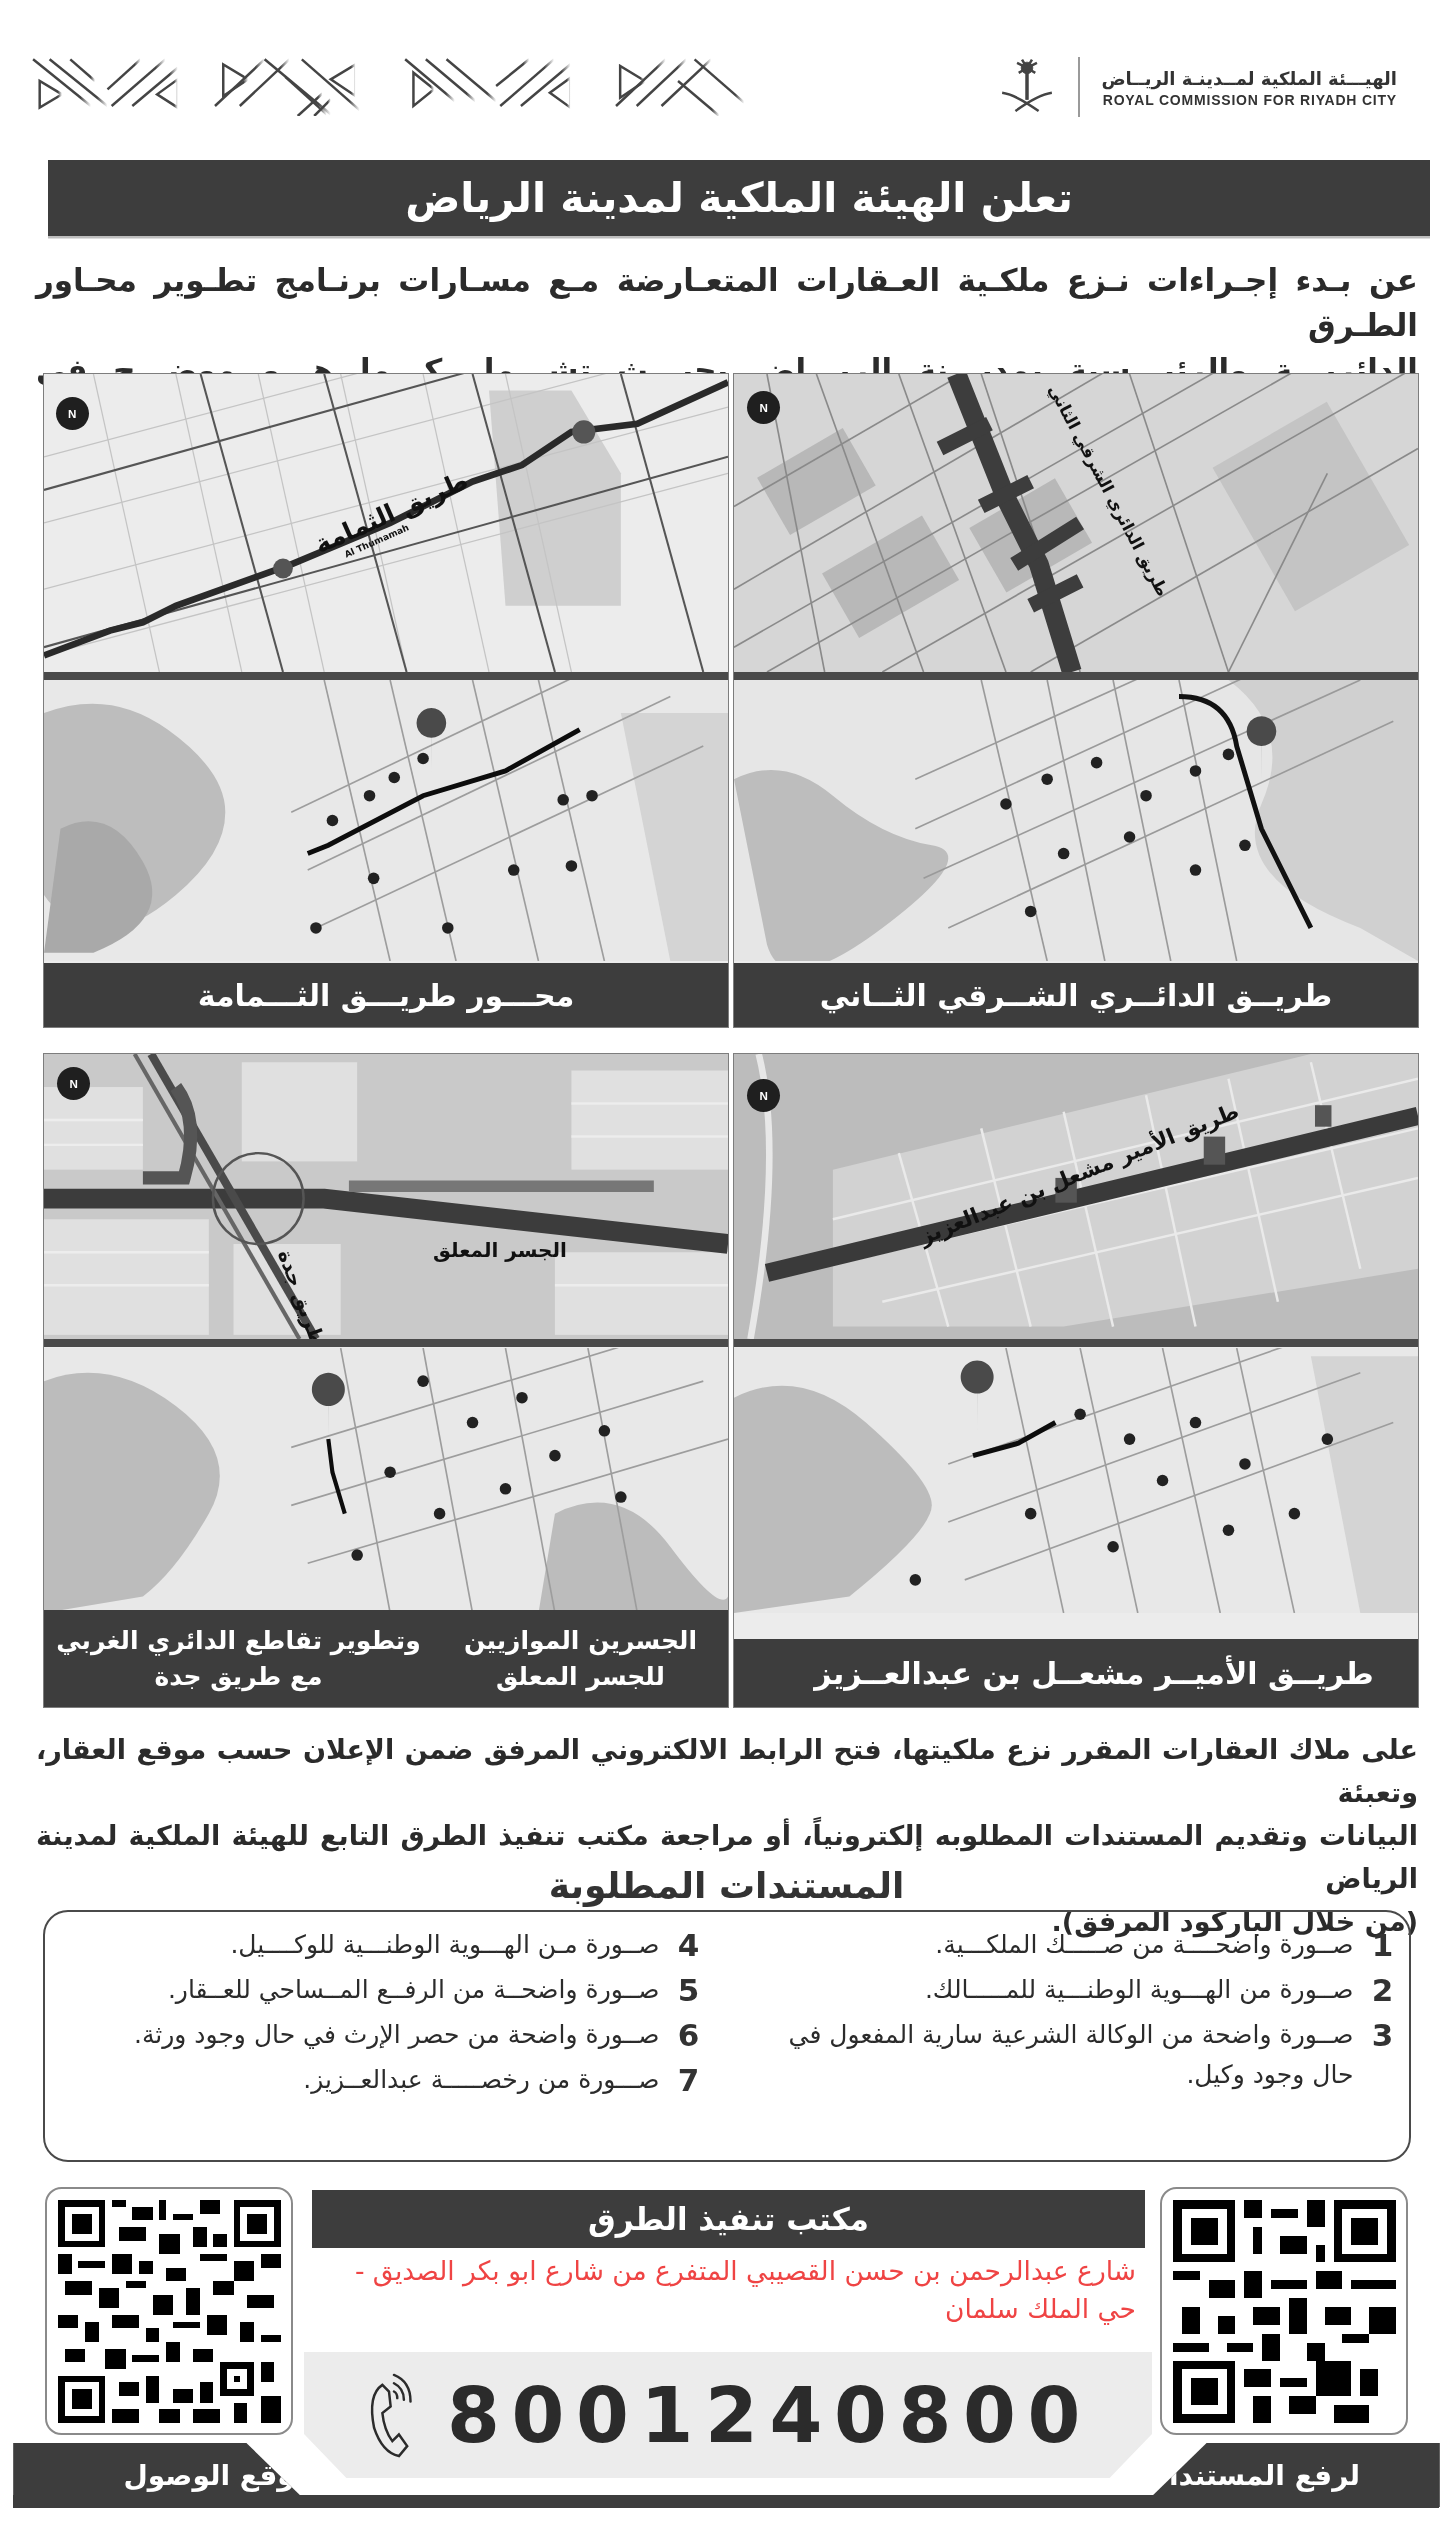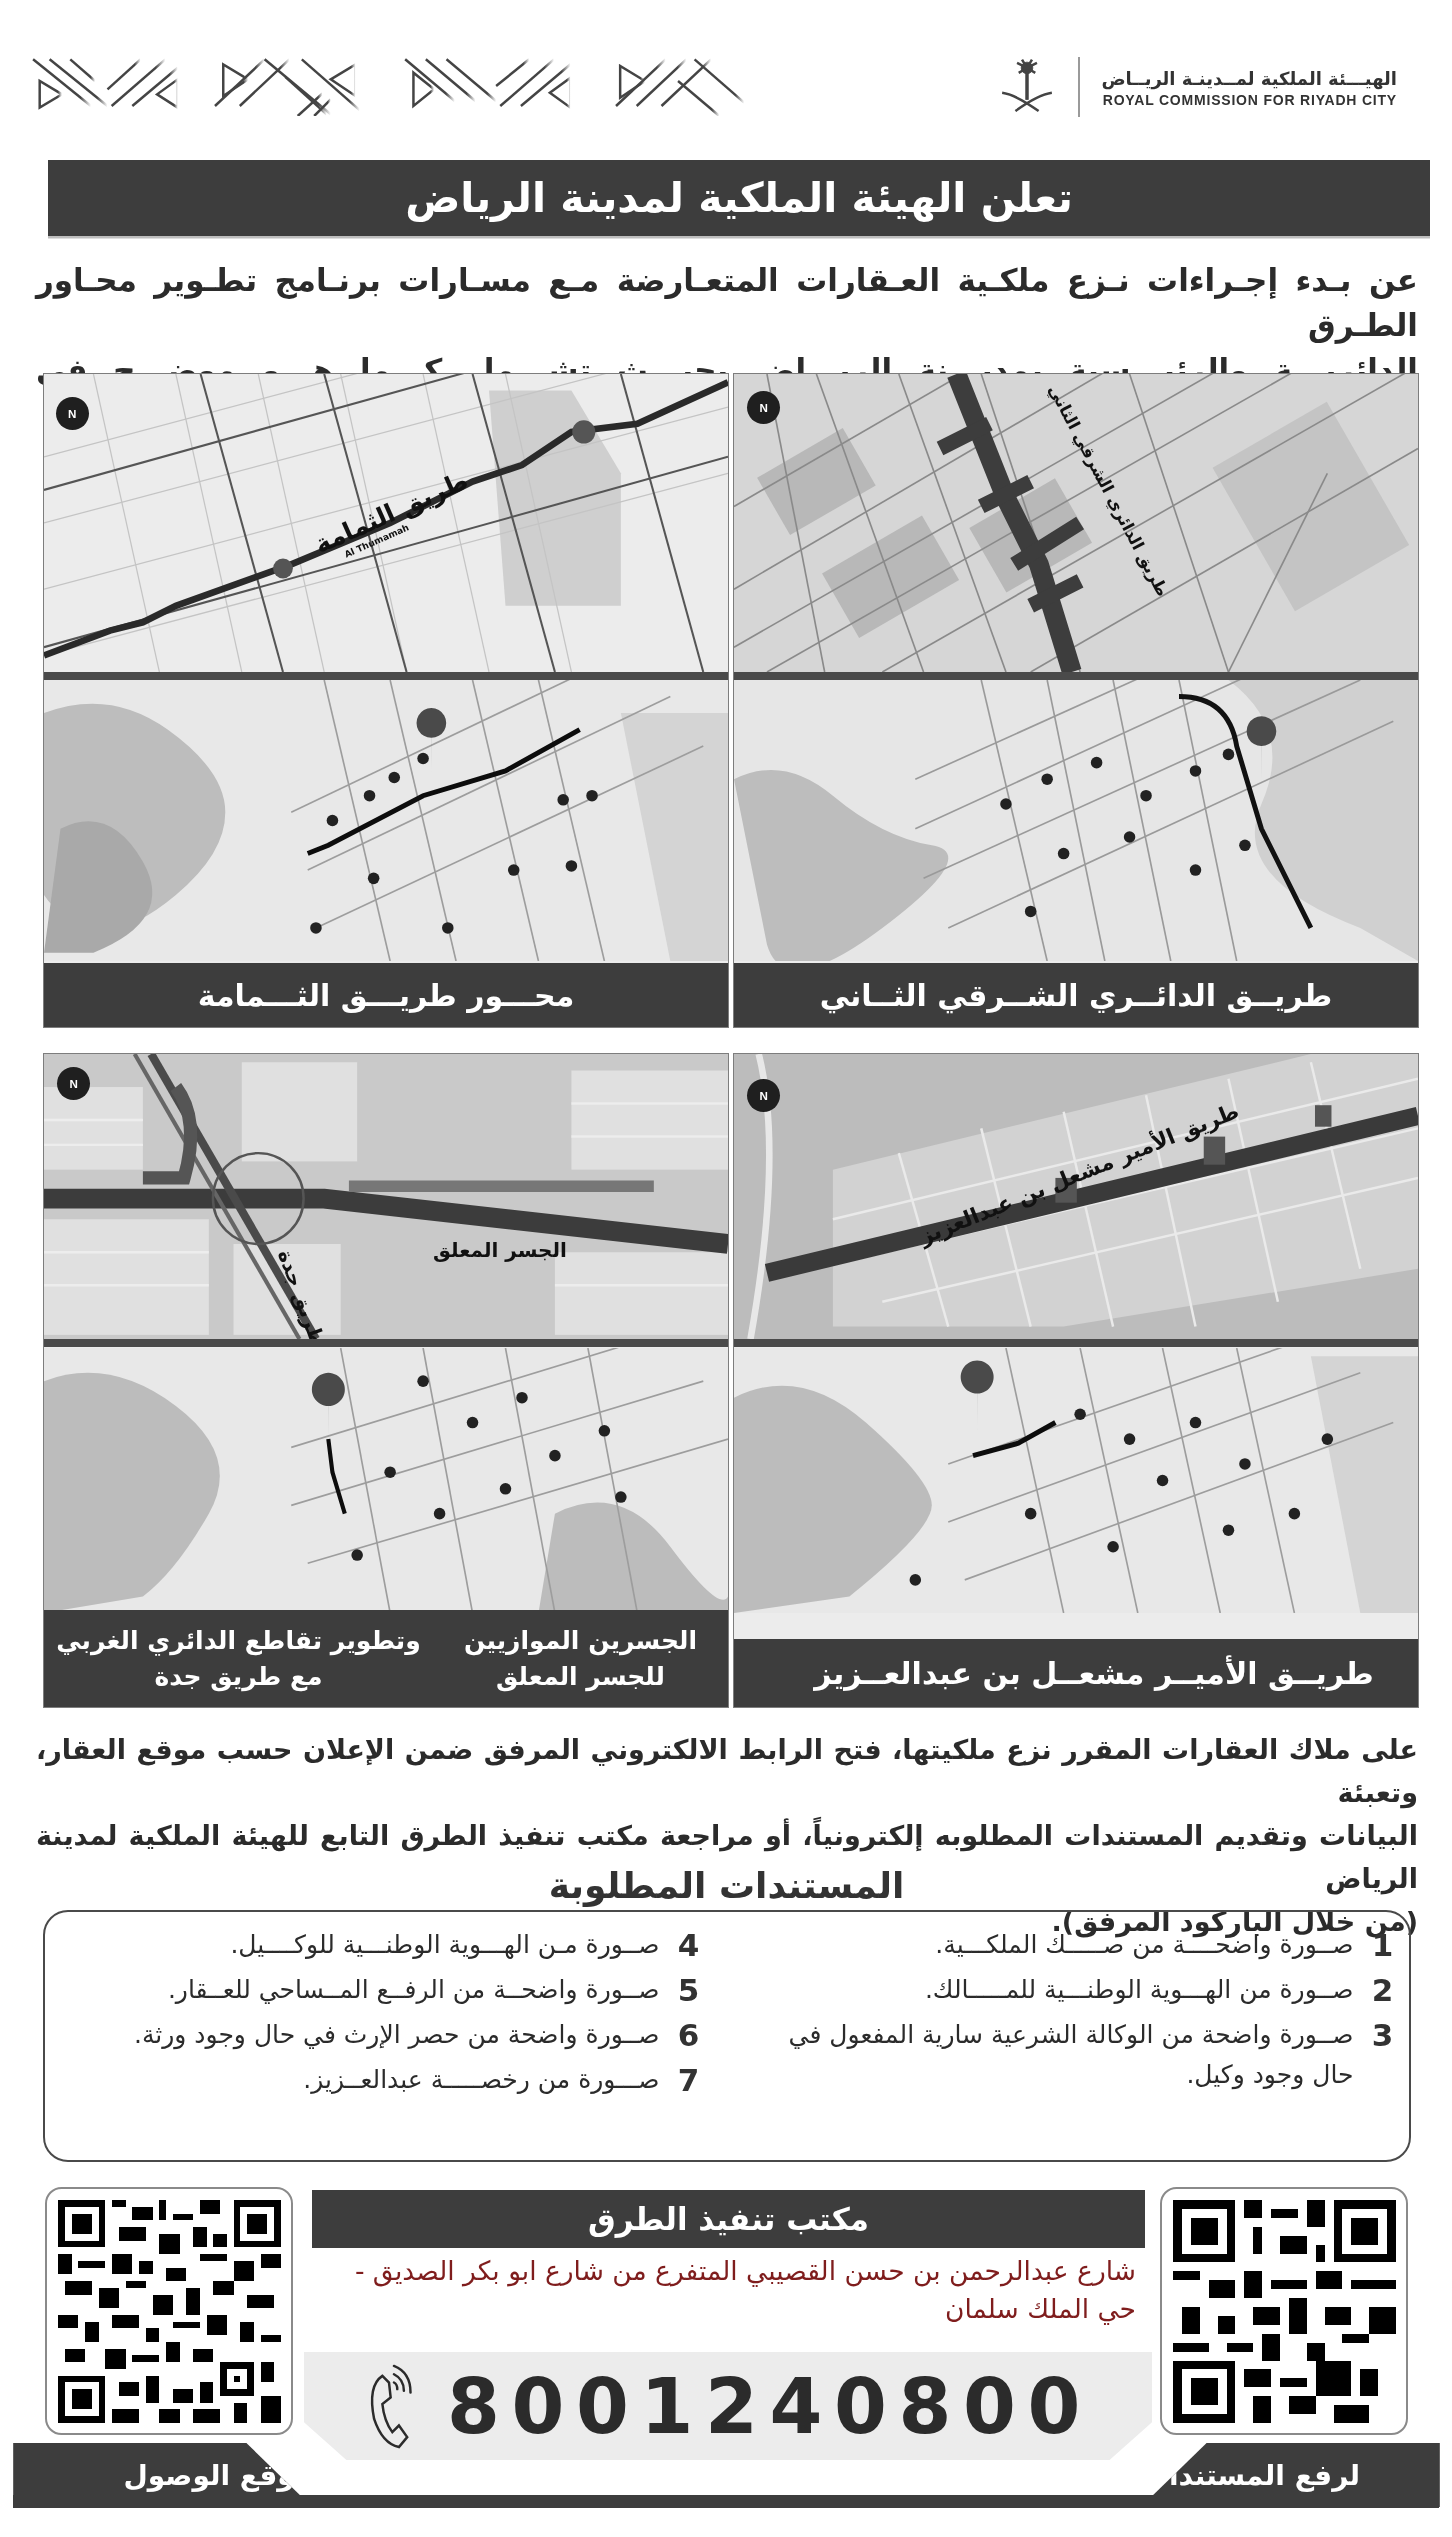--- a/index.html
+++ b/index.html
@@ -60,23 +60,23 @@
   .qr-frame svg { width: 223px; height: 223px; }
   .qr-left { left: 45px; top: 2187px; }
   .qr-right { right: 45px; top: 2187px; }
 
   .qr-tag { position: absolute; top: 2443px; height: 64px; background: #3d3d3d; color: #fff; font-size: 28px; font-weight: bold; display: flex; align-items: center; }
   .qr-tag.left { left: 13.2px; width: 299px; padding-left: 33px; clip-path: polygon(0 0, 78% 0, 100% 100%, 0 100%); }
   .qr-tag.right { right: 13.2px; width: 299px; justify-content: flex-end; padding-right: 25px; clip-path: polygon(22% 0, 100% 0, 100% 100%, 0 100%); }
   .bottom-rule { position: absolute; top: 2495px; left: 13.2px; width: 1426px; height: 13.2px; background: #3d3d3d; }
 
   .office-bar { position: absolute; top: 2190px; left: 312px; width: 833px; height: 58px; background: #3d3d3d; color: #fff; display: flex; align-items: center; justify-content: center; font-size: 31px; font-weight: bold; }
-  .office-addr { position: absolute; top: 2252px; right: 317px; width: 827px; font-size: 26.5px; line-height: 38px; color: #7f1d1d; text-align: right; }
-
-  .phone-box { position: absolute; top: 2352px; left: 304px; width: 848px; height: 108px; background: #ececec; clip-path: polygon(0 0, 100% 0, 100% 65%, 95% 100%, 5% 100%, 0 65%); display: flex; align-items: center; justify-content: center; gap: 33px; }
+  .office-addr { position: absolute; top: 2252px; right: 317px; width: 827px; font-size: 26.5px; line-height: 38px; color: #ef4444; text-align: right; }
+
+  .phone-box { position: absolute; top: 2352px; left: 304px; width: 848px; height: 126px; background: #ececec; clip-path: polygon(0 0, 100% 0, 100% 65%, 95% 100%, 5% 100%, 0 65%); display: flex; align-items: center; justify-content: center; gap: 33px; }
   .phone-icon { width: 50px; height: 91px; }
   .phone-number { font-family: "DejaVu Sans", sans-serif; font-size: 76px; font-weight: bold; letter-spacing: 11.6px; color: #2b2b2b; direction: ltr; }
 </style>
 </head>
 <body>
 
 <div class="header">
   <svg class="pattern" viewBox="0 0 930 72" preserveAspectRatio="none">
     <defs>
       <linearGradient id="fade" x1="0" x2="1" y1="0" y2="0">

